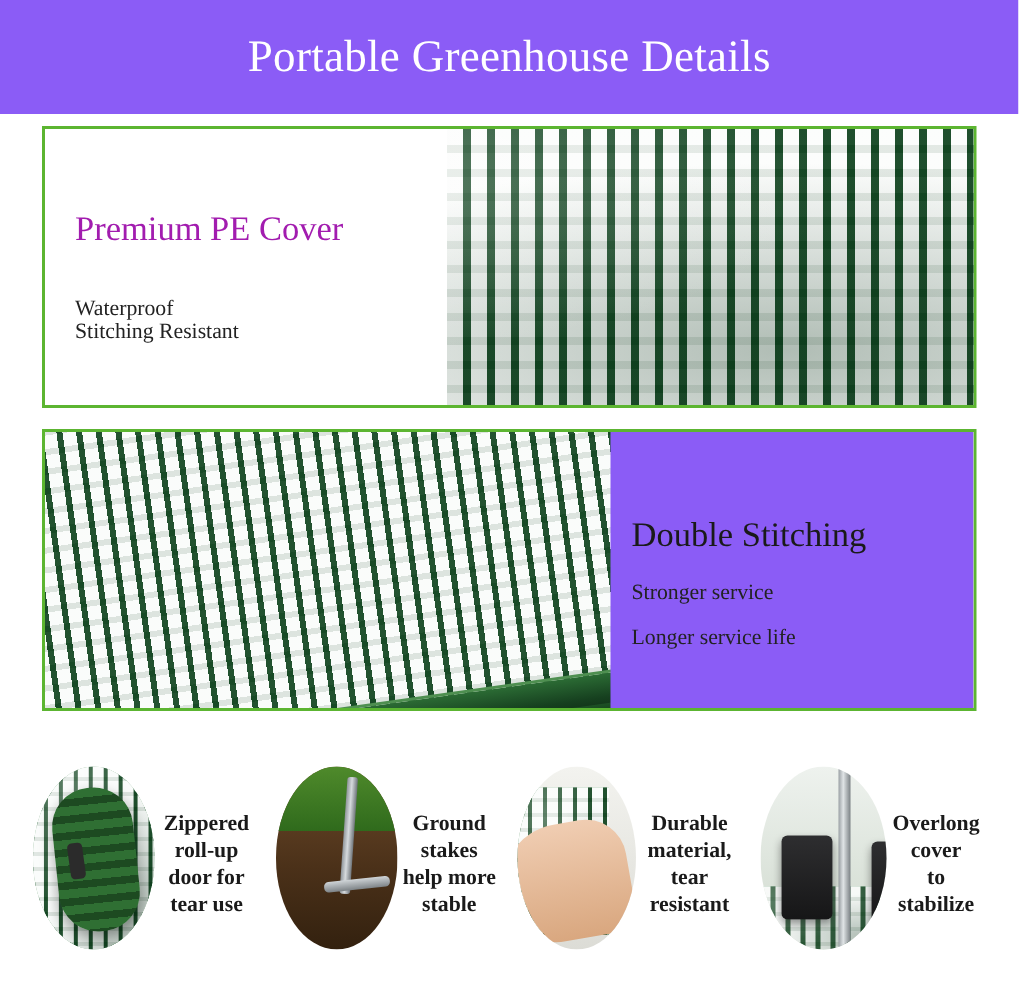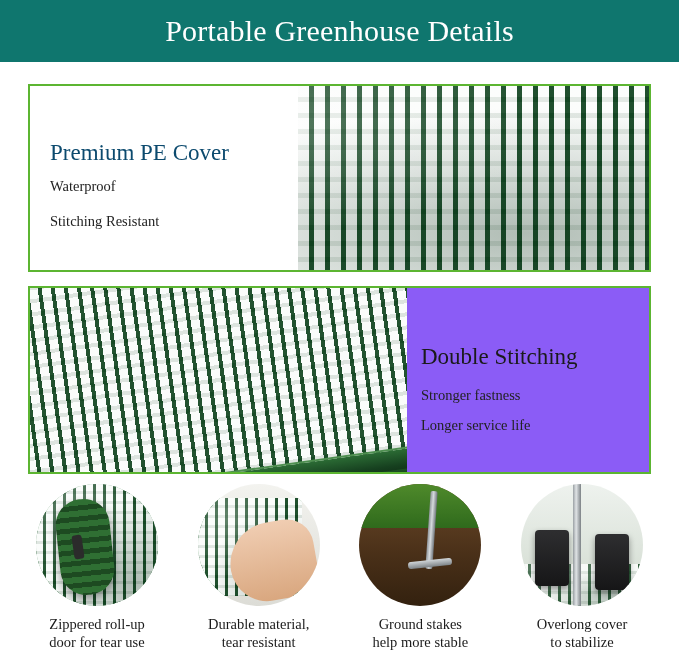--- a/index.html
+++ b/index.html
@@ -4,22 +4,22 @@
 <style>
   html,body{margin:0;padding:0;}
   body{
     width:679px;height:659px;
     background:#ffffff;
     font-family:"Liberation Serif", serif;
     overflow:hidden;
     position:relative;
   }
   .header{
-    position:absolute;left:0;top:0;width:679px;height:62px;
-    background:#0f766e;
+    position:absolute;left:0;top:0;width:679px;height:76px;
+    background:#8b5cf6;
     display:flex;align-items:center;justify-content:center;
   }
   .header-title{
     color:#ffffff;font-size:30px;font-family:"Liberation Serif", serif;
     letter-spacing:0.2px;
   }
   .panel{
     position:absolute;border:2px solid #5cb531;background:#ffffff;
     box-sizing:border-box;overflow:hidden;
   }
@@ -27,45 +27,45 @@
   #panel1{left:28px;top:84px;width:623px;height:188px;}
   #panel1 .photo{
     position:absolute;right:0;top:0;width:623px;height:184px;
   }
   #panel1 .textwrap{
     position:absolute;left:0;top:0;width:268px;height:184px;
     background:#ffffff;
     z-index:3;
   }
   #panel1 .p1-title{
-    position:absolute;left:20px;top:54px;font-size:23px;color:#0c4a6e;
+    position:absolute;left:20px;top:54px;font-size:23px;color:#a21caf;
     white-space:nowrap;
   }
-  #panel1 .p1-sub1{position:absolute;left:20px;top:92px;font-size:14.5px;color:#222;}
+  #panel1 .p1-sub1{position:absolute;left:20px;top:112px;font-size:14.5px;color:#222;}
   #panel1 .p1-sub2{position:absolute;left:20px;top:127px;font-size:14.5px;color:#222;}
 
   
   #panel2{left:28px;top:286px;width:623px;height:188px;}
   #panel2 .photo{position:absolute;left:0;top:0;width:623px;height:184px;}
   #panel2 .textwrap{
     position:absolute;right:0;top:0;width:242px;height:184px;background:#8b5cf6;z-index:3;
   }
   #panel2 .p2-title{
     position:absolute;left:14px;top:56px;font-size:23px;color:#1a1a1a;white-space:nowrap;
   }
   #panel2 .p2-sub1{position:absolute;left:14px;top:99px;font-size:14.5px;color:#222;}
   #panel2 .p2-sub2{position:absolute;left:14px;top:129px;font-size:14.5px;color:#222;}
 
   
   .features{
     position:absolute;left:0;top:484px;width:679px;height:175px;
     display:flex;justify-content:space-between;
     padding:0 22px;box-sizing:border-box;
   }
-  .feature{width:150px;display:flex;flex-direction:column;align-items:center;}
+  .feature{width:150px;display:flex;flex-direction:row;align-items:center;font-weight:bold;}
   .circle{
     width:122px;height:122px;border-radius:50%;overflow:hidden;position:relative;
   }
   .fcap{
     margin-top:9px;text-align:center;font-size:14.5px;line-height:1.25;color:#1a1a1a;
   }
   
   .mesh{
     position:absolute;inset:0;
     background-color:#2f7a3f;
@@ -180,61 +180,61 @@
 
 <div class="panel" id="panel2">
   <div class="photo">
     <div class="p2bg"></div>
     <div class="sheet"></div>
     <div class="sheet-edge"></div>
     <div class="sheet-edge2"></div>
   </div>
   <div class="textwrap">
     <div class="p2-title">Double Stitching</div>
-    <div class="p2-sub1">Stronger fastness</div>
+    <div class="p2-sub1">Stronger service</div>
     <div class="p2-sub2">Longer service life</div>
   </div>
 </div>
 
 <div class="features">
 
   <div class="feature">
     <div class="circle">
       <div class="mesh mesh-fine"></div>
       <div class="roll"></div>
       <div class="zip"></div>
     </div>
     <div class="fcap">
       <div>Zippered roll-up</div>
       <div>door for tear use</div>
-    </div>
-  </div>
-
-  <div class="feature">
-    <div class="circle">
-      <div class="c-bg-white"></div>
-      <div class="mesh mesh-fine" style="inset:14px 18px 10px 0;"></div>
-      <div class="hand"></div>
-    </div>
-    <div class="fcap">
-      <div>Durable material,</div>
-      <div>tear resistant</div>
     </div>
   </div>
 
   <div class="feature">
     <div class="circle">
       <div class="c-bg-dirt"></div>
       <div class="c-bg-grass"></div>
       <div class="stake"></div>
       <div class="stake-foot"></div>
     </div>
     <div class="fcap">
       <div>Ground stakes</div>
       <div>help more stable</div>
+    </div>
+  </div>
+
+  <div class="feature">
+    <div class="circle">
+      <div class="c-bg-white"></div>
+      <div class="mesh mesh-fine" style="inset:14px 18px 10px 0;"></div>
+      <div class="hand"></div>
+    </div>
+    <div class="fcap">
+      <div>Durable material,</div>
+      <div>tear resistant</div>
     </div>
   </div>
 
   <div class="feature">
     <div class="circle">
       <div class="bagbg"></div>
       <div class="mesh mesh-fine" style="inset:auto 0 0 0;height:42px;opacity:.9;"></div>
       <div class="frame-v" style="left:52px;"></div>
       <div class="bag b1"></div>
       <div class="bag b2"></div>

